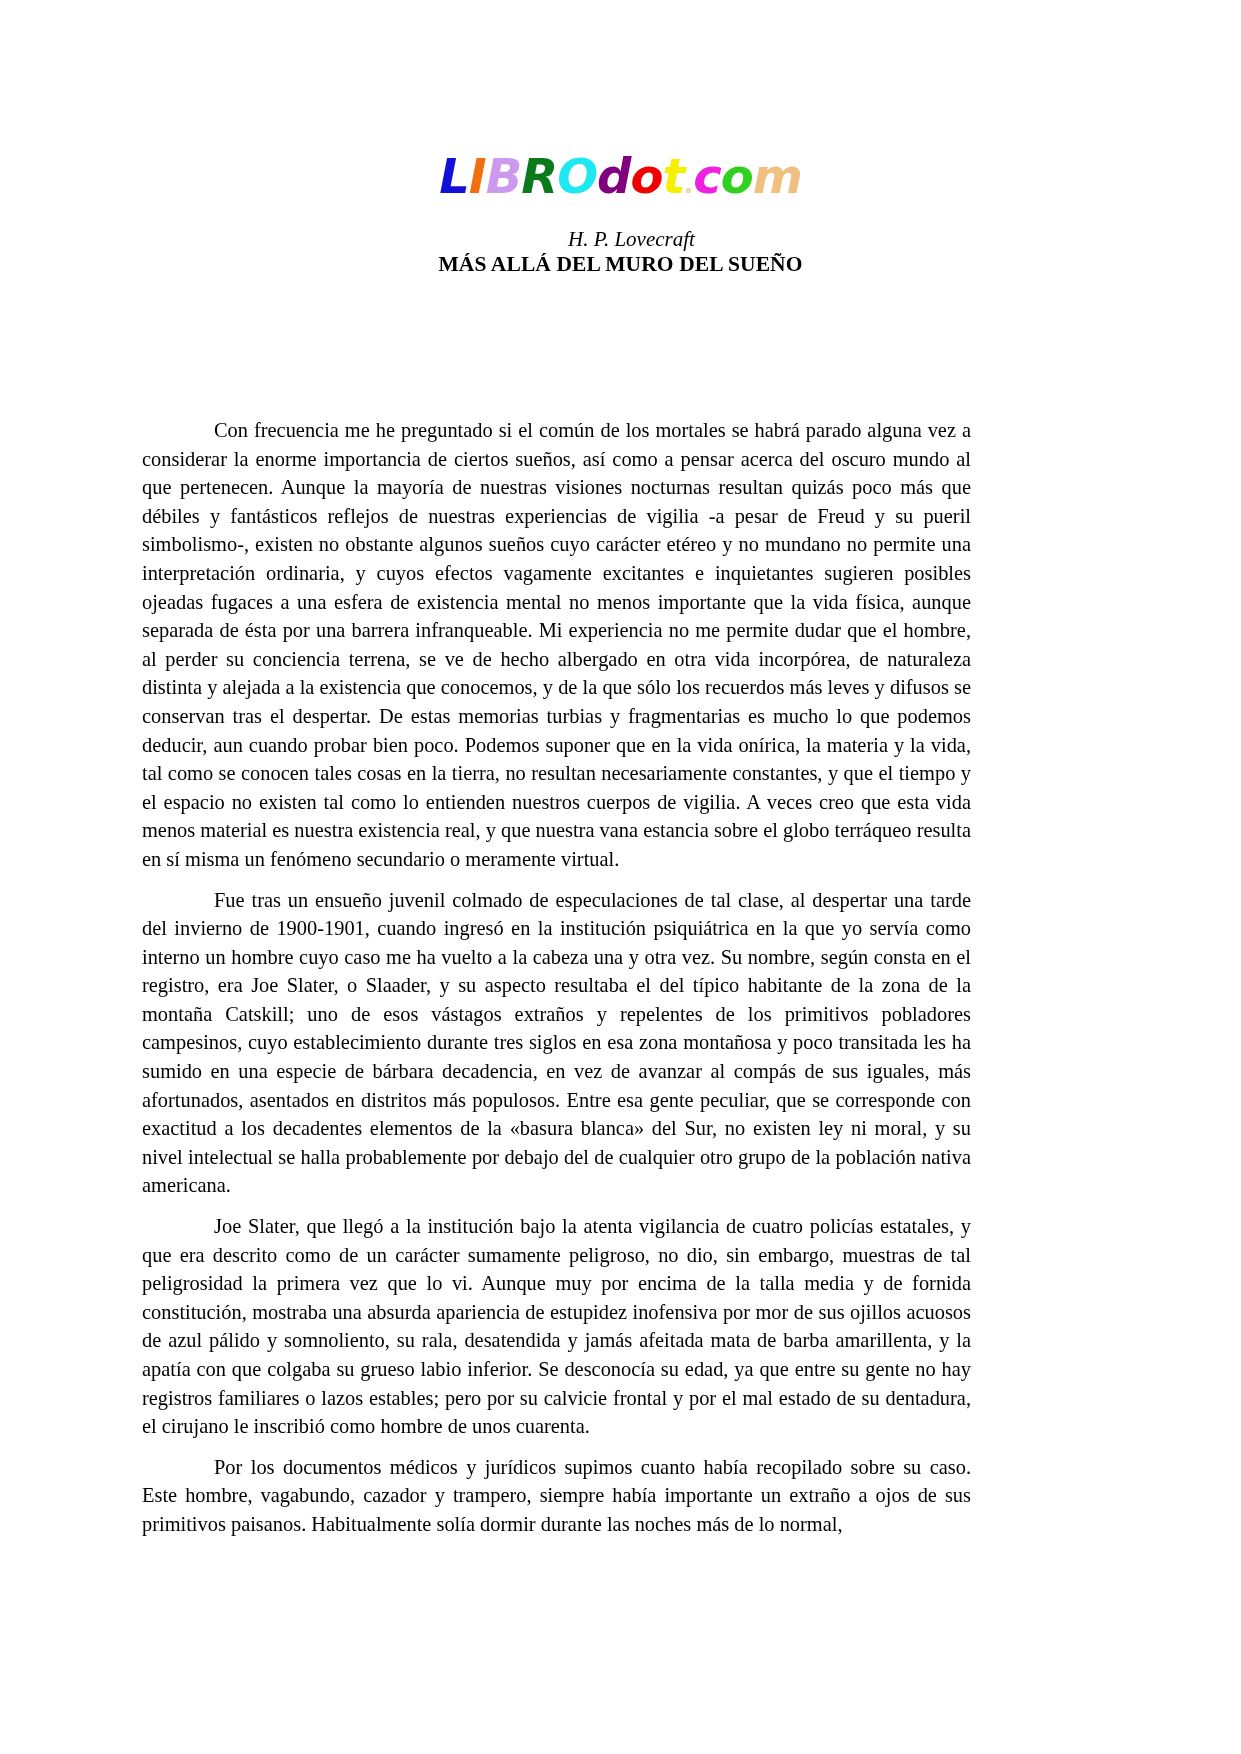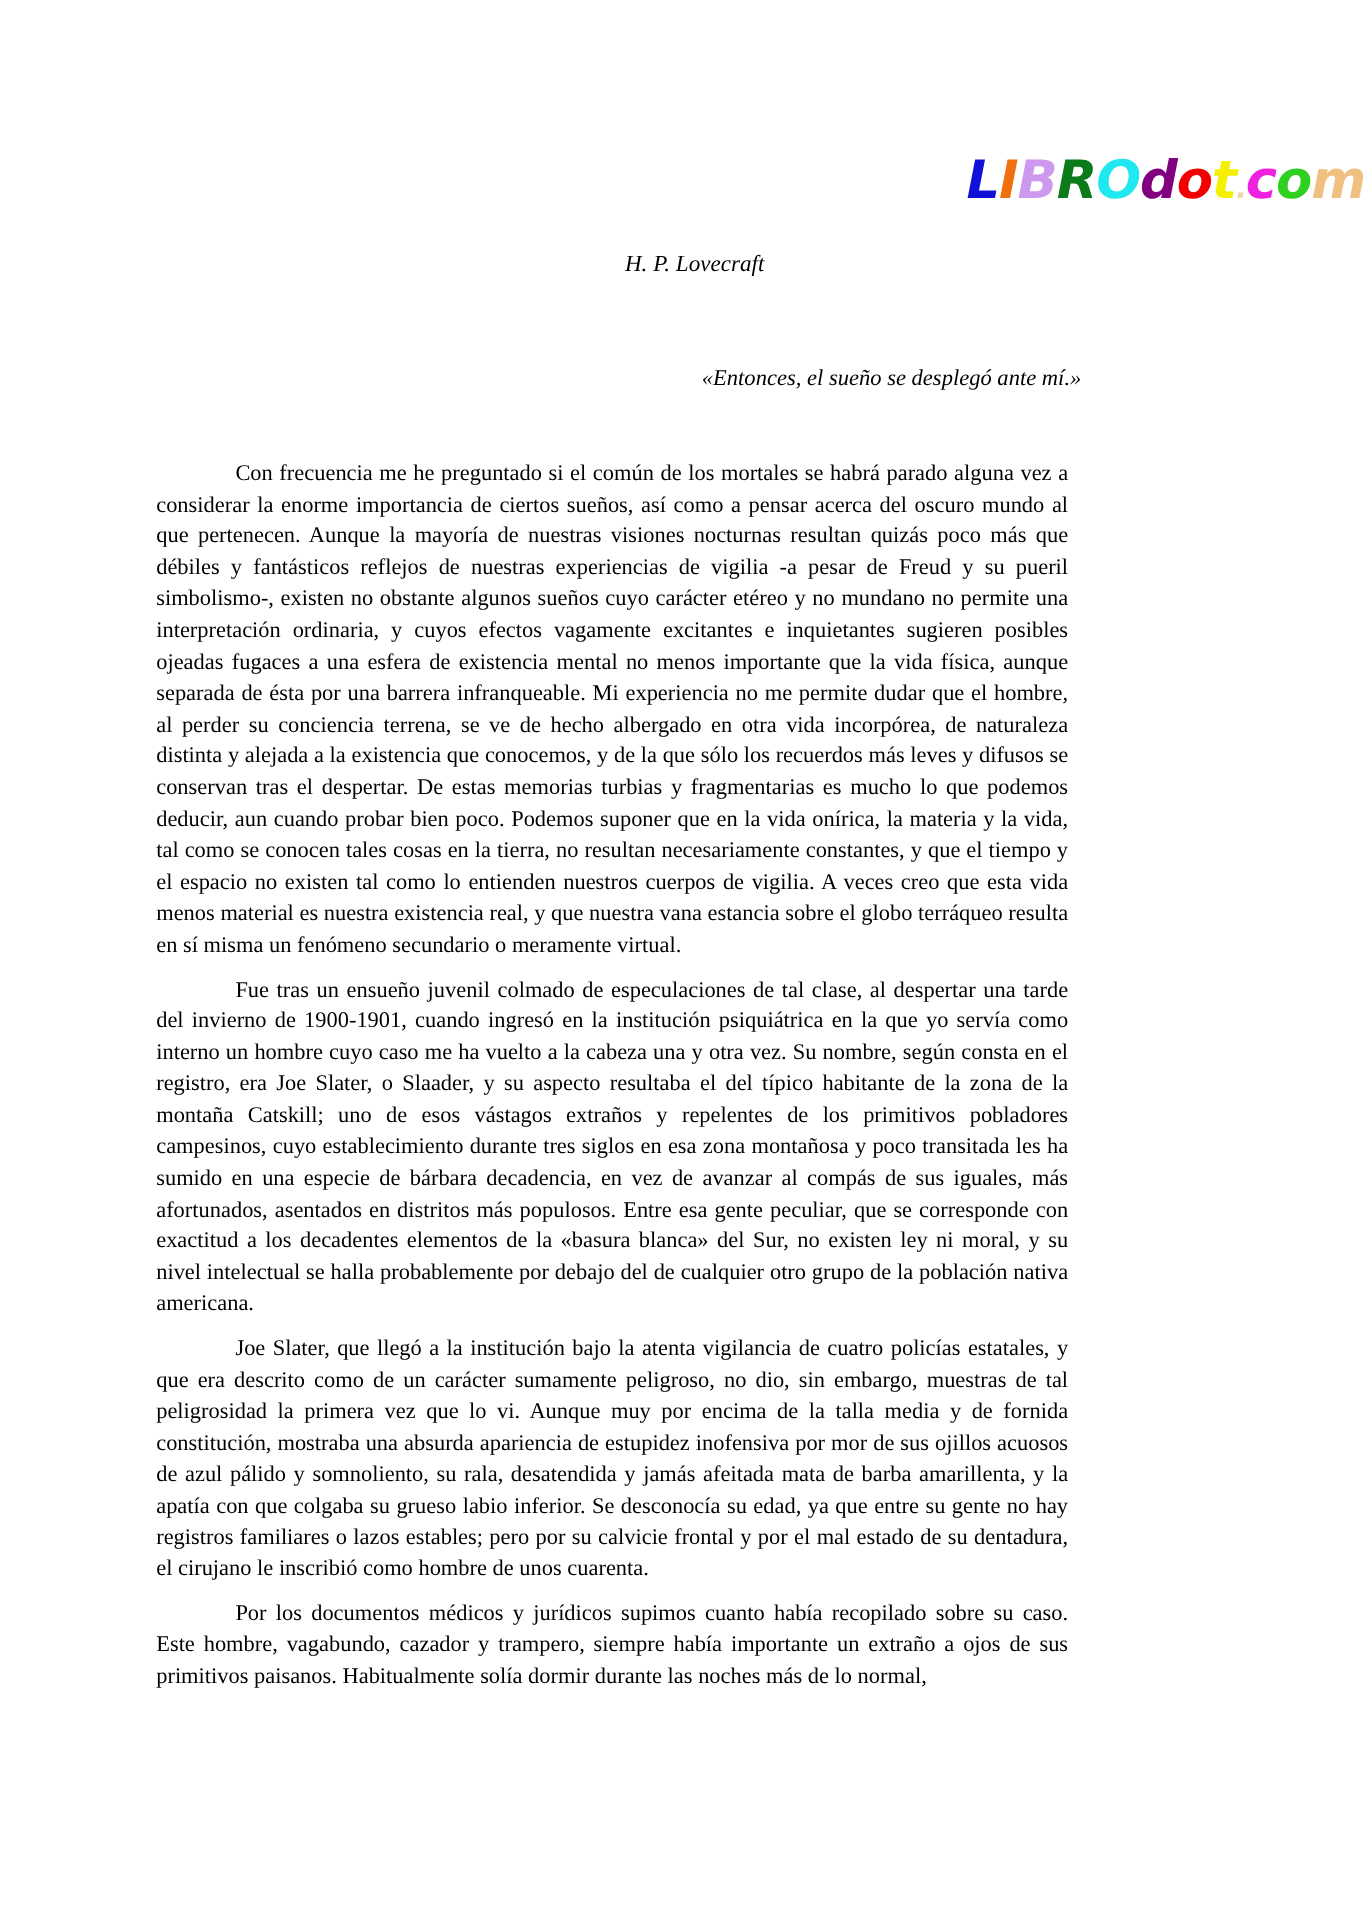--- a/index.html
+++ b/index.html
@@ -14,24 +14,24 @@
     background: #ffffff;
     margin: 0 auto;
     overflow: hidden;
     font-family: "Liberation Serif", "DejaVu Serif", serif;
     color: #000000;
   }
 
   
   .logo-wrap {
     position: absolute;
-    top: 140px;
+    top: 152px;
     left: 0;
     width: 100%;
-    text-align: right;
+    text-align: center;
     line-height: 1;
   }
   .logo {
     display: inline-block;
     font-family: "DejaVu Sans", "Liberation Sans", sans-serif;
     font-weight: bold;
     font-style: italic;
     font-size: 48px;
     letter-spacing: -1px;
     white-space: nowrap;
@@ -99,23 +99,23 @@
 <body>
 
 <div class="page">
 
   <div class="logo-wrap">
     <div class="logo" id="logo-render"><span style="color: rgb(16, 16, 216);">L</span><span style="color: rgb(240, 112, 16);">I</span><span style="color: rgb(204, 153, 238);">B</span><span style="color: rgb(10, 122, 26);">R</span><span style="color: rgb(32, 232, 240);">O</span><span style="color: rgb(128, 0, 128);">d</span><span style="color: rgb(240, 0, 0);">o</span><span style="color: rgb(245, 240, 0);">t</span><span class="dotsmall" style="color: rgb(232, 216, 176);">.</span><span style="color: rgb(240, 32, 224);">c</span><span style="color: rgb(48, 208, 32);">o</span><span style="color: rgb(240, 192, 128);">m</span></div>
   </div>
 
   <div class="author">H. P. Lovecraft</div>
 
+  <div class="title">MÁS ALLÁ DEL MURO DEL SUEÑO</div>
 
   <div class="epigraph">
-    <div>«Entonces, el sueño se desplegó ante mí.»</div>
   </div>
 
   <div class="body-text" id="body-render">
       <p>Con frecuencia me he preguntado si el común de los mortales se habrá parado alguna vez a considerar la enorme importancia de ciertos sueños, así como a pensar acerca del oscuro mundo al que pertenecen. Aunque la mayoría de nuestras visiones nocturnas resultan quizás poco más que débiles y fantásticos reflejos de nuestras experiencias de vigilia -a pesar de Freud y su pueril simbolismo-, existen no obstante algunos sueños cuyo carácter etéreo y no mundano no permite una interpretación ordinaria, y cuyos efectos vagamente excitantes e inquietantes sugieren posibles ojeadas fugaces a una esfera de existencia mental no menos importante que la vida física, aunque separada de ésta por una barrera infranqueable. Mi experiencia no me permite dudar que el hombre, al perder su conciencia terrena, se ve de hecho albergado en otra vida incorpórea, de naturaleza distinta y alejada a la existencia que conocemos, y de la que sólo los recuerdos más leves y difusos se conservan tras el despertar. De estas memorias turbias y fragmentarias es mucho lo que podemos deducir, aun cuando probar bien poco. Podemos suponer que en la vida onírica, la materia y la vida, tal como se conocen tales cosas en la tierra, no resultan necesariamente constantes, y que el tiempo y el espacio no existen tal como lo entienden nuestros cuerpos de vigilia. A veces creo que esta vida menos material es nuestra existencia real, y que nuestra vana estancia sobre el globo terráqueo resulta en sí misma un fenómeno secundario o meramente virtual.</p>
       <p>Fue tras un ensueño juvenil colmado de especulaciones de tal clase, al despertar una tarde del invierno de 1900-1901, cuando ingresó en la institución psiquiátrica en la que yo servía como interno un hombre cuyo caso me ha vuelto a la cabeza una y otra vez. Su nombre, según consta en el registro, era Joe Slater, o Slaader, y su aspecto resultaba el del típico habitante de la zona de la montaña Catskill; uno de esos vástagos extraños y repelentes de los primitivos pobladores campesinos, cuyo establecimiento durante tres siglos en esa zona montañosa y poco transitada les ha sumido en una especie de bárbara decadencia, en vez de avanzar al compás de sus iguales, más afortunados, asentados en distritos más populosos. Entre esa gente peculiar, que se corresponde con exactitud a los decadentes elementos de la «basura blanca» del Sur, no existen ley ni moral, y su nivel intelectual se halla probablemente por debajo del de cualquier otro grupo de la población nativa americana.</p>
       <p>Joe Slater, que llegó a la institución bajo la atenta vigilancia de cuatro policías estatales, y que era descrito como de un carácter sumamente peligroso, no dio, sin embargo, muestras de tal peligrosidad la primera vez que lo vi. Aunque muy por encima de la talla media y de fornida constitución, mostraba una absurda apariencia de estupidez inofensiva por mor de sus ojillos acuosos de azul pálido y somnoliento, su rala, desatendida y jamás afeitada mata de barba amarillenta, y la apatía con que colgaba su grueso labio inferior. Se desconocía su edad, ya que entre su gente no hay registros familiares o lazos estables; pero por su calvicie frontal y por el mal estado de su dentadura, el cirujano le inscribió como hombre de unos cuarenta.</p>
       <p>Por los documentos médicos y jurídicos supimos cuanto había recopilado sobre su caso. Este hombre, vagabundo, cazador y trampero, siempre había importante un extraño a ojos de sus primitivos paisanos. Habitualmente solía dormir durante las noches más de lo normal,</p>
     </div>
 
 </div>

